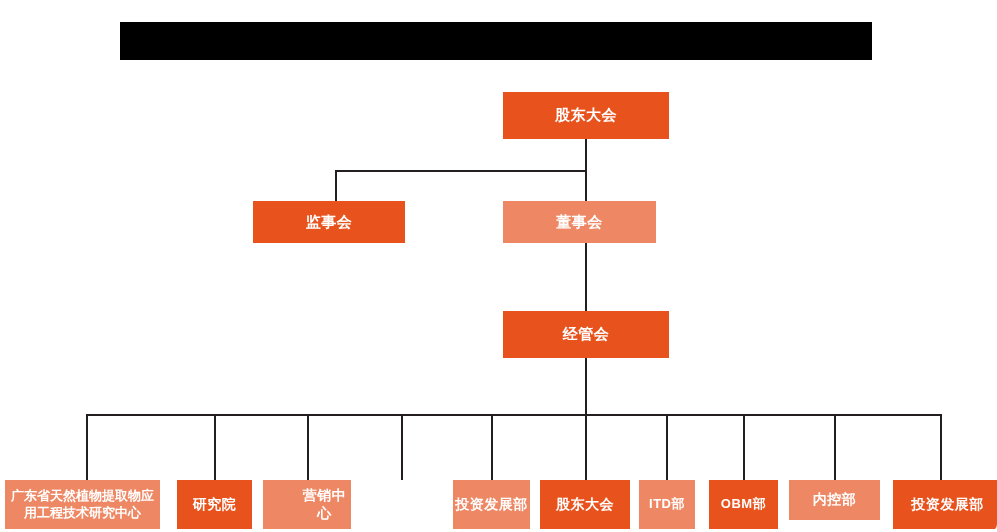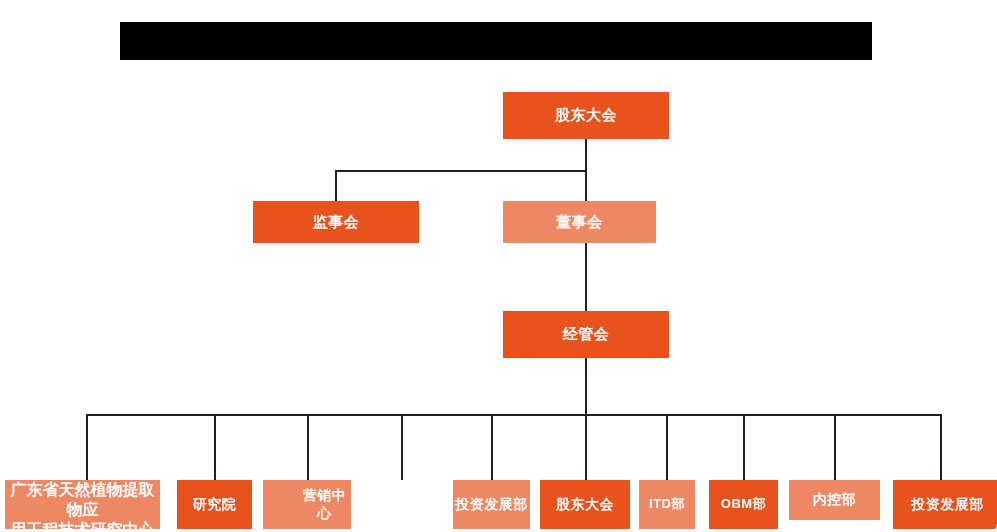--- a/index.html
+++ b/index.html
@@ -37,21 +37,21 @@
     font-weight: bold;
     line-height: 1.25;
     letter-spacing: 0.5px;
   }
   .node.dark  { background: #e8521d; }
   .node.light { background: #ee8763; }
 
   .node-lg { font-size: 15px; }
   .node-md { font-size: 14px; }
   .node-sm { font-size: 13px; }
-  .node-xs { font-size: 16px; letter-spacing: 0px; justify-content: space-between; }
+  .node-xs { font-size: 13px; letter-spacing: 0px; }
 
   .connector {
     position: absolute;
     background: #231f20;
   }
   .conn-v { width: 2px; }
   .conn-h { height: 2px; }
 </style>
 </head>
 <body>
@@ -76,21 +76,21 @@
   <div class="connector conn-v" style="left:401px; top:414px; height:66px;"></div>
   <div class="connector conn-v" style="left:491px; top:414px; height:66px;"></div>
   <div class="connector conn-v" style="left:585px; top:414px; height:66px;"></div>
   <div class="connector conn-v" style="left:666px; top:414px; height:66px;"></div>
   <div class="connector conn-v" style="left:743px; top:414px; height:66px;"></div>
   <div class="connector conn-v" style="left:834px; top:414px; height:66px;"></div>
   <div class="connector conn-v" style="left:940px; top:414px; height:66px;"></div>
 
   <div class="node dark node-lg" style="left:503px; top:92px; width:166px; height:47px;">股东大会</div>
 
-  <div class="node dark node-lg" style="left:253px; top:201px; width:166px; height:42px;">监事会</div>
+  <div class="node dark node-lg" style="left:253px; top:201px; width:152px; height:42px;">监事会</div>
 
   <div class="node light node-lg" style="left:503px; top:201px; width:153px; height:42px;">董事会</div>
 
   <div class="node dark node-lg" style="left:503px; top:311px; width:166px; height:47px;">经管会</div>
 
   <div class="node light node-xs" style="left:5px; top:480px; width:155px; height:49px; flex-direction:column;">
     <span>广东省天然植物提取物应</span>
     <span>用工程技术研究中心</span>
   </div>
 

